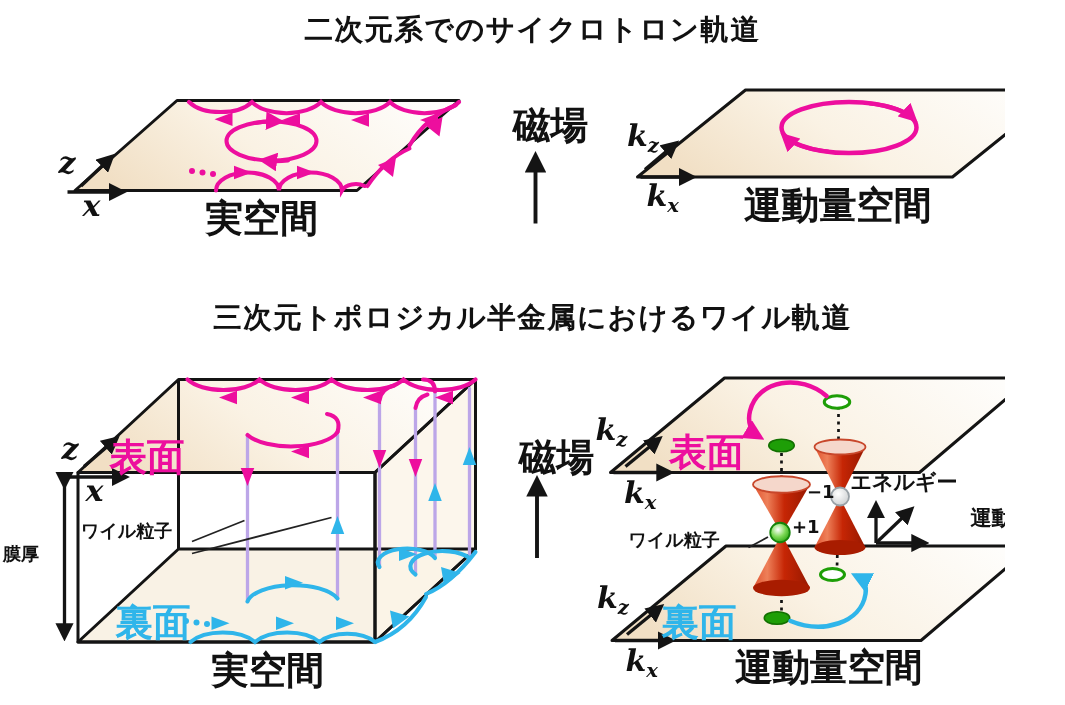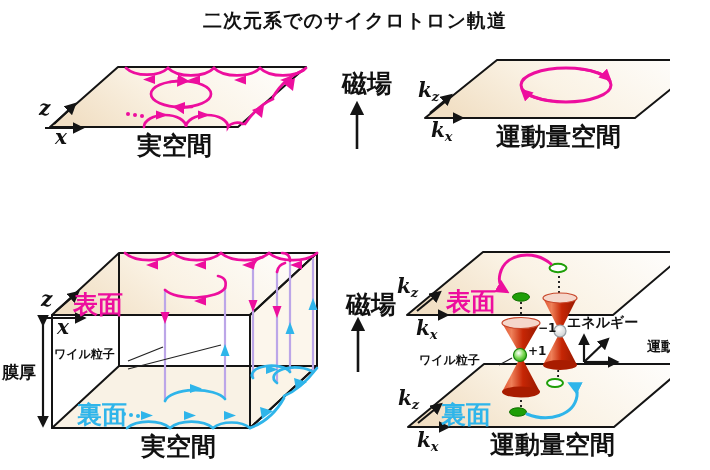--- a/index.html
+++ b/index.html
@@ -9,21 +9,21 @@
   html,body{margin:0;padding:0;background:#fff;}
   #stage{position:relative;width:670px;height:470px;background:#fff;overflow:hidden;
          font-family:"DejaVu Sans",sans-serif;color:#111;}
   svg{position:absolute;left:0;top:0;}
   .lbl{position:absolute;white-space:nowrap;font-weight:600;font-size:25px;line-height:1.1;}
   .title{left:0;width:710px;text-align:center;letter-spacing:1px;font-size:19px;}
   .mg{color:var(--magenta);text-align:center;} .cy{color:var(--cyan);}
   .small{font-size:12px;} .tiny{font-size:14px;text-align:center;} .chir{font-size:12px;font-weight:700;}
   .axis{font-size:20px;font-weight:700;font-style:italic;font-family:"DejaVu Serif",serif;}
   .sub{font-size:13px;vertical-align:-4px;}
-  .thick17{font-size:17px;}
+  .thick17{font-size:12px;}
   
   .edge{fill:none;stroke:var(--ink);stroke-width:2;stroke-linejoin:round;}
   .orbM{fill:none;stroke:var(--magenta);stroke-width:2.7;stroke-linecap:round;}
   .orbC{fill:none;stroke:var(--cyan);stroke-width:2.7;stroke-linecap:round;}
   .vert{fill:none;stroke:var(--violet);stroke-width:2.2;stroke-linecap:round;}
   .axl{stroke:var(--ink);stroke-width:2.2;fill:none;}
   .fat{stroke-width:2.6;}
   .dotl{stroke:#111;stroke-width:1.8;stroke-dasharray:2 3;fill:none;}
   .thin{stroke:#222;stroke-width:1.2;}
   .fM{fill:var(--magenta);} .fC{fill:var(--cyan);}
@@ -263,20 +263,21 @@
 <div class="lbl axis" style="left:39px;top:97px">z</div>
 <div class="lbl axis" style="left:55px;top:126px">x</div>
 <div class="lbl" style="left:137px;top:132px">実空間</div>
 
 <div class="lbl" style="left:342px;top:70px">磁場</div>
 
 <div class="lbl axis" style="left:418px;top:79px"><span>k</span><span class="sub">z</span></div>
 <div class="lbl axis" style="left:431px;top:119px"><span>k</span><span class="sub">x</span></div>
 <div class="lbl" style="left:496px;top:123px">運動量空間</div>
 
+<div class="lbl title" style="top:202px">三次元トポロジカル半金属におけるワイル軌道</div>
 
 <div class="lbl axis" style="left:41px;top:288px">z</div>
 <div class="lbl axis" style="left:57px;top:316px">x</div>
 <div class="lbl mg" style="left:73px;top:291px;font-weight:700">表面</div>
 <div class="lbl cy" style="left:77px;top:401px;font-weight:700"><span>裏面</span><span style="visibility:hidden">…</span></div>
 <div class="lbl thick17" style="left:2px;top:363px">膜厚</div>
 <div class="lbl small" style="left:54px;top:348px">ワイル粒子</div>
 <div class="lbl" style="left:141px;top:433px">実空間</div>
 
 <div class="lbl" style="left:346px;top:291px">磁場</div>

